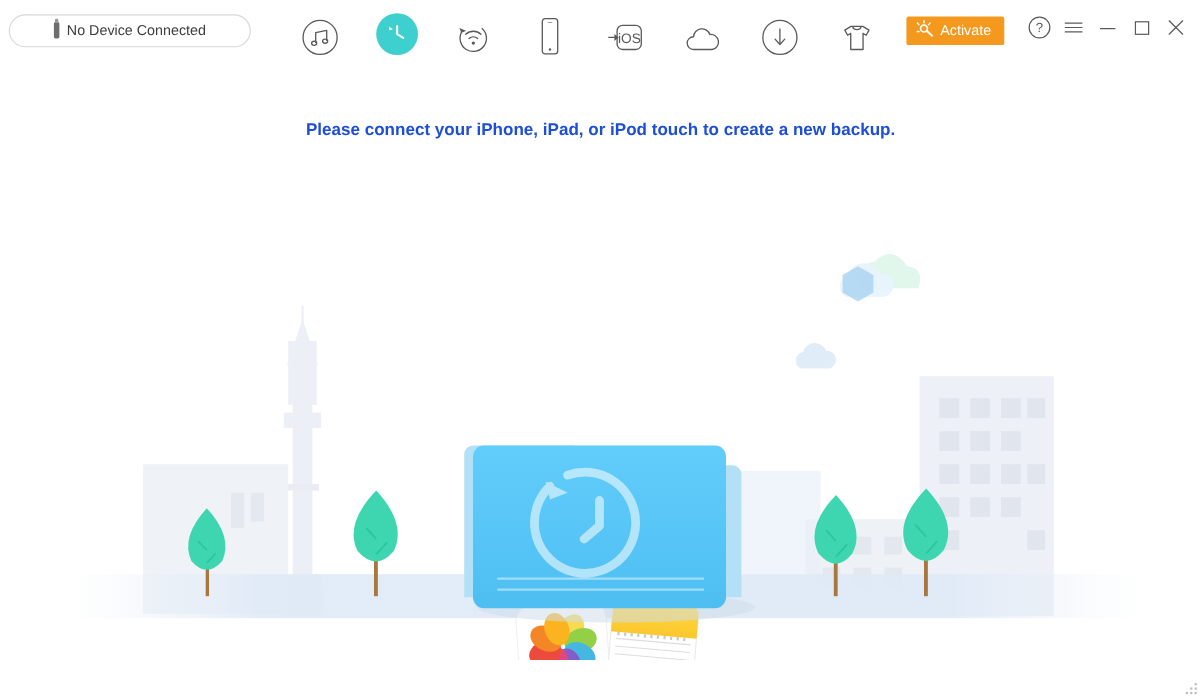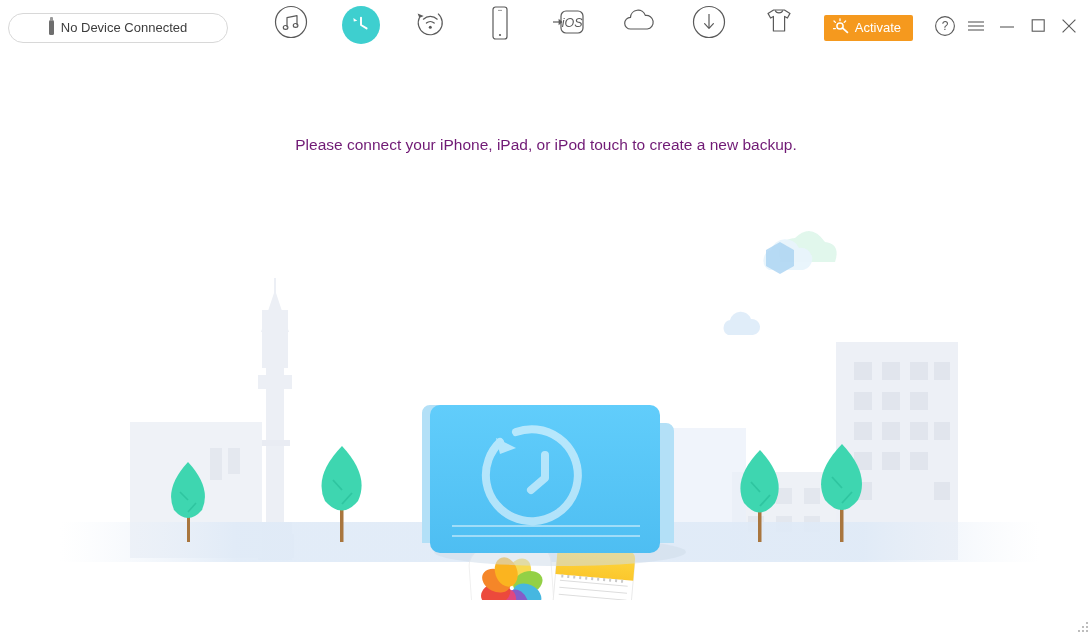--- a/index.html
+++ b/index.html
@@ -64,25 +64,24 @@
     display: flex;
     align-items: center;
     flex: 1 1 auto;
     justify-content: space-between;
     padding: 0 22px 0 40px;
   }
   .tb-btn {
     width: 46px;
     height: 46px;
     display: flex;
-    align-items: flex-start;
+    align-items: flex-end;
     justify-content: center;
     cursor: pointer;
     border-radius: 50%;
-    font-style: italic;
   }
   .tb-btn svg { display: block; }
 
   .win-area {
     display: flex;
     align-items: center;
     gap: 0;
     flex: 0 0 auto;
   }
   #activate-btn {
@@ -120,24 +119,24 @@
   }
   #page-title {
     font-size: 37px;
     font-weight: 300;
     color: #3c3c3c;
     letter-spacing: 0.3px;
     line-height: 1.1;
     font-family: "DejaVu Sans", sans-serif;
   }
   #page-subtitle {
-    margin-top: 36px;
+    margin-top: 10px;
     font-size: 15.5px;
-    color: #701a75;
-    font-weight: 400;
+    color: #1d4ed8;
+    font-weight: 700;
   }
 
   
   #illustration {
     position: absolute;
     top: 200px;
     left: 0;
     width: 1092px;
     height: 400px;
   }

